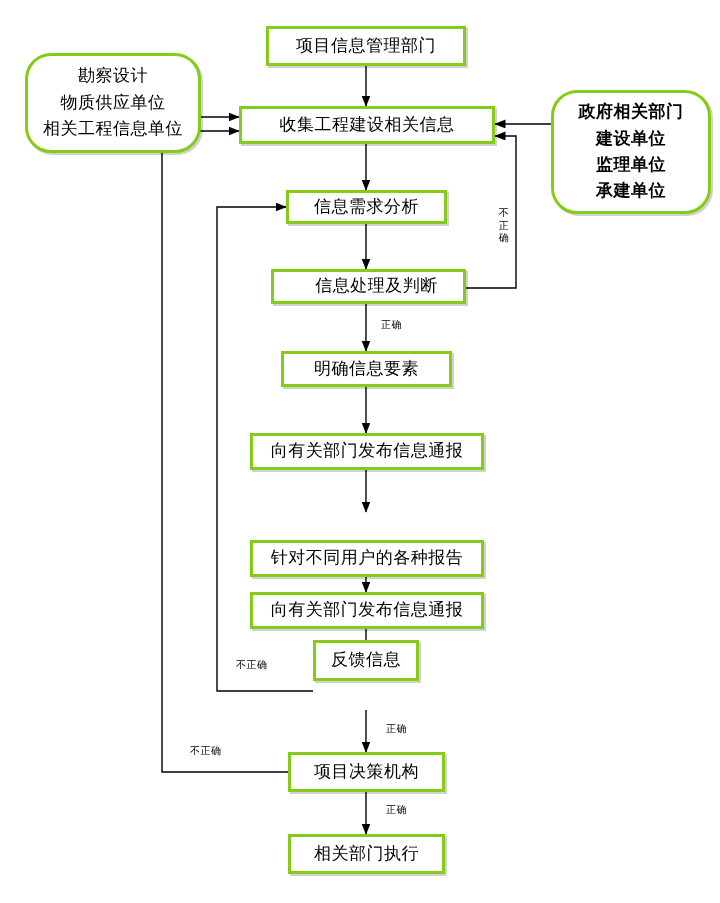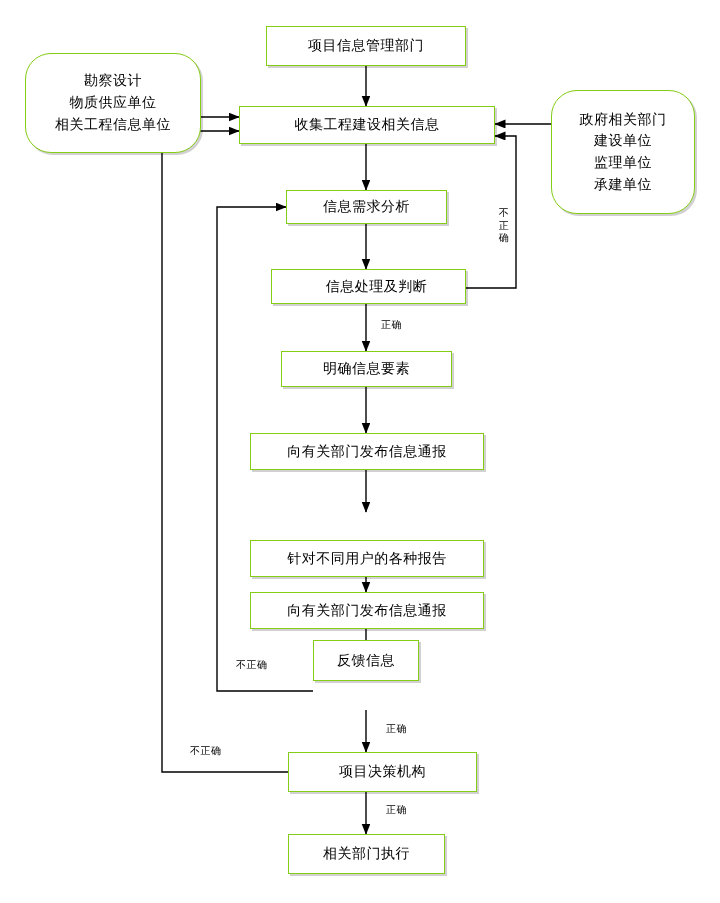--- a/index.html
+++ b/index.html
@@ -8,27 +8,27 @@
     background:#ffffff;
     font-family:"Liberation Sans","DejaVu Sans",sans-serif;
     position:relative;
     overflow:hidden;
   }
   #canvas{position:absolute;left:0;top:0;width:720px;height:903px;}
   svg.lines{position:absolute;left:0;top:0;width:720px;height:903px;pointer-events:none;}
   .node{
     position:absolute;
     box-sizing:border-box;
-    border:1px solid #84cc16;
+    border:3px solid #84cc16;
     background:#ffffff;
     display:flex;
     flex-direction:column;
     align-items:center;
     justify-content:center;
-    font-size:14px;
+    font-size:17px;
     color:#000000;
     line-height:1.55;
     box-shadow:2px 2px 0 rgba(0,0,0,0.18);
     letter-spacing:0.5px;
   }
   .node .ln{display:block;white-space:nowrap;}
   .node.multi{align-items:center;border-radius:26px;}
   .edge-label{
     position:absolute;
     font-size:10px;
@@ -91,21 +91,21 @@
   <div class="node" style="left:266px;top:26px;width:200px;height:40px;">
     <span class="ln">项目信息管理部门</span>
   </div>
 
   <div class="node multi" style="left:25px;top:53px;width:176px;height:100px;">
     <span class="ln">勘察设计</span>
     <span class="ln">物质供应单位</span>
     <span class="ln">相关工程信息单位</span>
   </div>
 
-  <div class="node multi" style="left:551px;top:90px;width:144px;height:124px;">
+  <div class="node multi" style="left:551px;top:90px;width:160px;height:124px;font-weight:bold;">
     <span class="ln">政府相关部门</span>
     <span class="ln">建设单位</span>
     <span class="ln">监理单位</span>
     <span class="ln">承建单位</span>
   </div>
 
   <div class="node" style="left:239px;top:106px;width:256px;height:38px;">
     <span class="ln">收集工程建设相关信息</span>
   </div>
 
@@ -130,21 +130,21 @@
   </div>
 
   <div class="node" style="left:250px;top:592px;width:234px;height:37px;">
     <span class="ln">向有关部门发布信息通报</span>
   </div>
 
   <div class="node" style="left:313px;top:640px;width:106px;height:41px;">
     <span class="ln">反馈信息</span>
   </div>
 
-  <div class="node" style="left:288px;top:752px;width:189px;height:40px;justify-content:center;">
+  <div class="node" style="left:288px;top:752px;width:157px;height:40px;justify-content:center;">
     <span class="ln">项目决策机构</span>
   </div>
 
   <div class="node" style="left:288px;top:834px;width:157px;height:40px;">
     <span class="ln">相关部门执行</span>
   </div>
 
   <div class="edge-label vertical" style="left:497px;top:207px;">不正确</div>
   <div class="edge-label" style="left:381px;top:318px;">正确</div>
   <div class="edge-label" style="left:236px;top:658px;">不正确</div>

